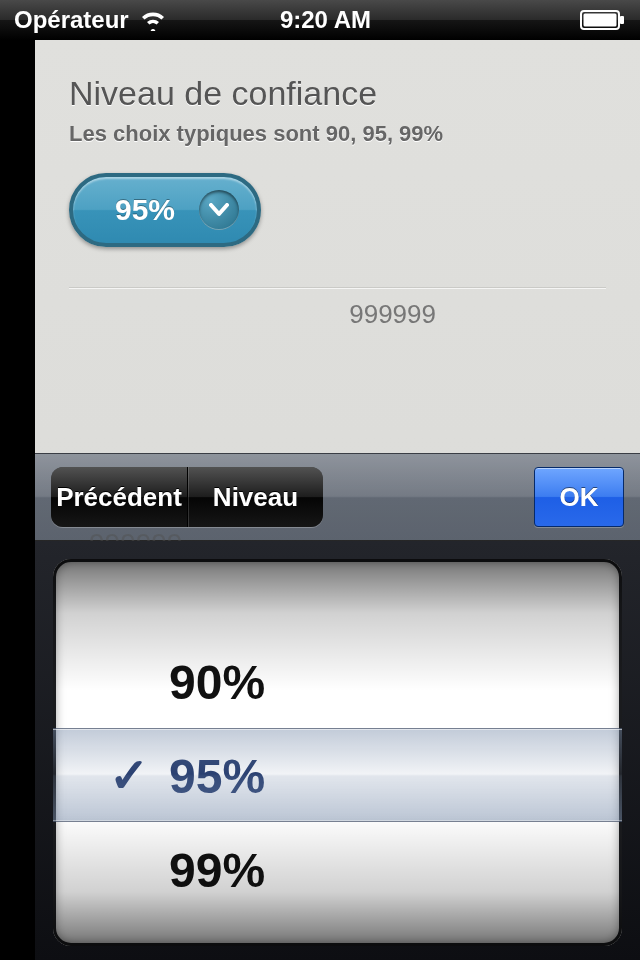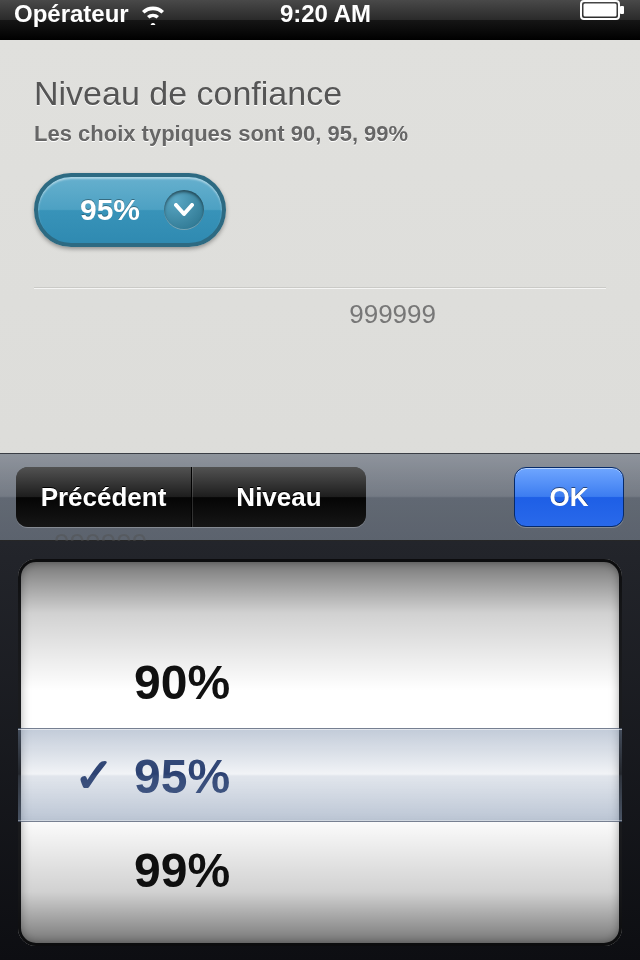--- a/index.html
+++ b/index.html
@@ -2,30 +2,30 @@
 <html><head>
   <meta charset="utf-8">
   <style>
     * { margin:0; padding:0; box-sizing:border-box; -webkit-font-smoothing:antialiased; }
     html,body { width:640px; height:960px; overflow:hidden;
       font-family:"Helvetica Neue",Helvetica,Arial,sans-serif; }
     body { background:#000; }
 
     
     .status-bar { height:40px; background:linear-gradient(#494949,#2a2a2a 50%,#151515 51%,#000);
-      color:#fff; display:flex; align-items:flex-start; padding:0 14px;
+      color:#fff; display:flex; align-items:center; padding:0 14px;
       font-size:24px; font-weight:bold; position:relative; }
     .sb-left { display:flex; align-items:center; gap:10px; }
     .sb-center { position:absolute; left:11px; right:0; text-align:center; }
     .sb-right { margin-left:auto; display:flex; align-items:center; }
     .wifi svg, .battery svg { display:block; }
 
     
     .page { height:920px; background:linear-gradient(#e0e0dd,#d9d9d6);
-      position:relative; }
+      position:relative;margin-left:35px; }
 
     .section { padding:34px 34px 0 34px; }
     .sec-title { font-size:34px; color:#555; text-shadow:0 1px 0 #fff; }
     .sec-sub   { font-size:22px; color:#666; text-shadow:0 1px 0 #fff;
       margin-top:8px; font-weight:700; }
     .divider { height:2px; margin:40px 34px 0 34px;
       background:linear-gradient(#c2c2be,#c2c2be 1px,#fff 1px,#fff 2px);
       opacity:.7; }
 
     
@@ -53,27 +53,27 @@
       display:flex; align-items:center; padding:0 16px; }
     .darkoverlay { position:absolute; left:0; right:0; top:413px; height:88px;
       pointer-events:none;
       background:linear-gradient(rgba(0,0,0,.22),rgba(0,0,0,.25));
       z-index:1; }
     .page > .section, .page > .divider, .page > .ghost-text, .page > .ghost-input { position:relative; }
 
     .seg { display:flex; border-radius:12px; overflow:hidden;
       box-shadow:0 1px 0 rgba(255,255,255,.25), inset 0 1px 3px rgba(0,0,0,.7);
       position:relative; z-index:2; }
-    .seg button { height:60px; width:175px; border:none;
+    .seg button { height:60px; width:136px; border:none;
       font:inherit; font-size:26px; font-weight:bold; color:#fff;
       background:linear-gradient(#525252,#1d1d1d 50%,#050505 51%,#161616);
       text-shadow:0 -1px 0 #000; }
     .seg button + button { border-left:1px solid #000; box-shadow:inset 1px 0 0 rgba(255,255,255,.15); }
 
-    .ok-btn { margin-left:auto; height:60px; width:110px; border-radius:12px;
+    .ok-btn { margin-left:auto; height:60px; width:90px; border-radius:4px;
       border:1px solid #062a6a;
       font:inherit; font-size:26px; font-weight:bold; color:#fff;
       text-shadow:0 -1px 0 rgba(0,0,0,.5);
       background:linear-gradient(#6fa6ff,#3d7df0 49%,#1e5fe6 51%,#2969ea);
       box-shadow:inset 0 1px 0 rgba(255,255,255,.5),
                  0 1px 0 rgba(255,255,255,.25);
       position:relative; z-index:2;text-align:center; }
 
     
     .peek { position:absolute; left:0; right:0; top:488px; height:28px;

